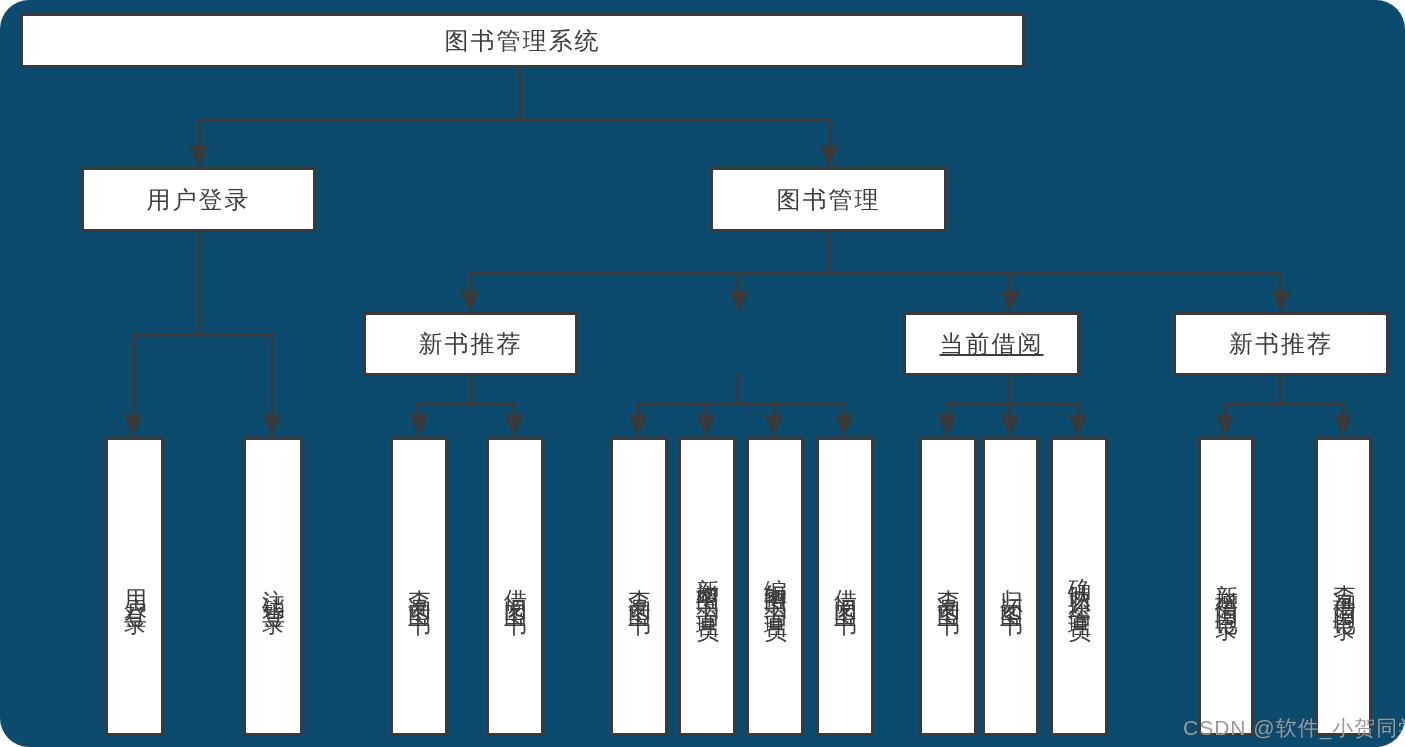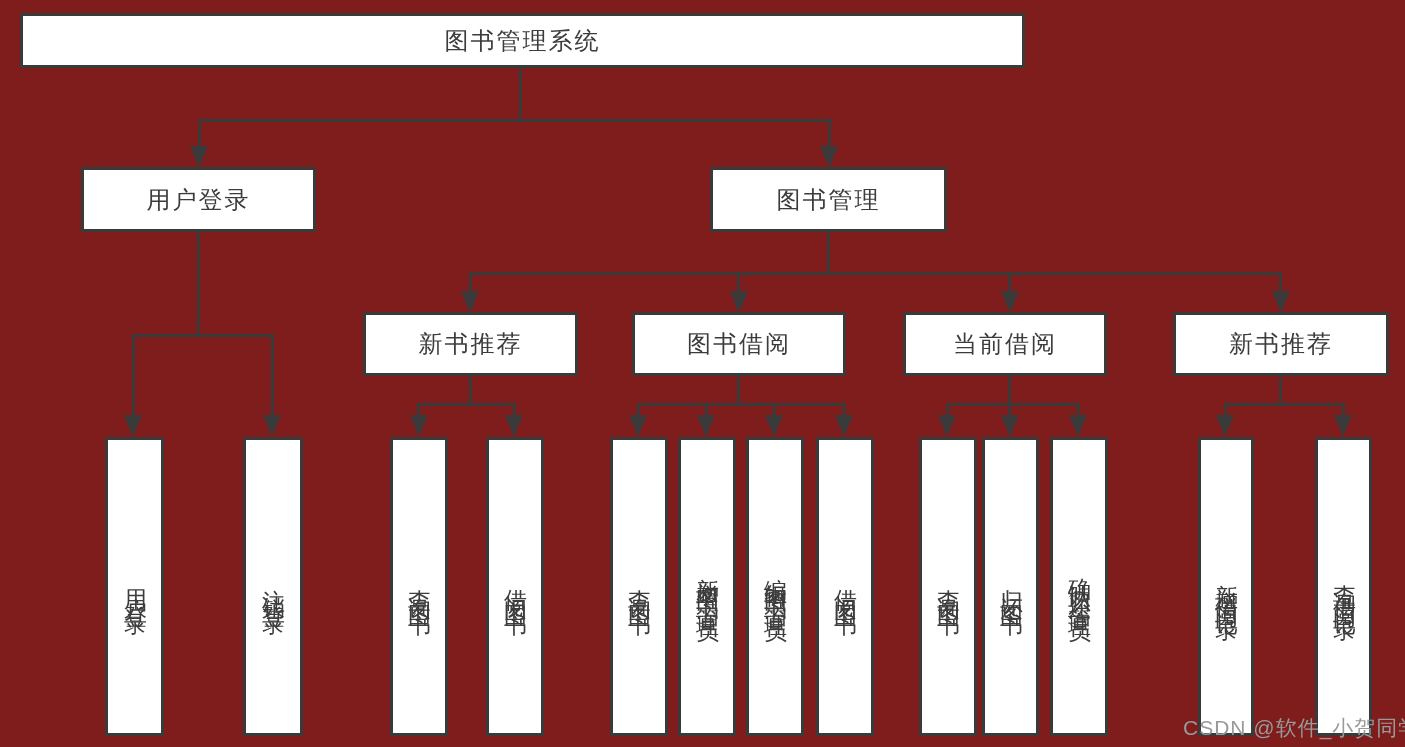--- a/index.html
+++ b/index.html
@@ -1,22 +1,23 @@
 <!DOCTYPE html>
 <html><head>
 <meta charset="utf-8">
 <style>
   html,body{margin:0;padding:0;background:#ffffff;}
   #stage{
     position:relative;
     width:1405px;height:747px;
-    background:#7f1d1d;
+    background:#0c4a6e;
     font-family:"Liberation Sans", sans-serif;
     color:#3c3c3c;
     overflow:hidden;
+    border-radius:29px;
   }
   .hbox{
     position:absolute;
     box-sizing:border-box;
     border:3px solid #3a3a3a;
     background:#ffffff;
     text-align:center;
     font-size:24px;
     letter-spacing:2px;
     white-space:nowrap;
@@ -62,22 +63,21 @@
 <body>
 
 <div id="stage">
 
   <div class="hbox" style="left:20px;top:13px;width:1005px;height:55px;line-height:49px;">图书管理系统</div>
 
   <div class="hbox" style="left:81px;top:167px;width:235px;height:65px;line-height:59px;">用户登录</div>
   <div class="hbox" style="left:710px;top:167px;width:237px;height:65px;line-height:59px;">图书管理</div>
 
   <div class="hbox" style="left:363px;top:312px;width:215px;height:64px;line-height:58px;">新书推荐</div>
-  <div class="hbox" style="left:632px;top:312px;width:214px;height:64px;line-height:58px;">图书借阅</div>
-  <div class="hbox" style="left:903px;top:312px;width:204px;height:64px;line-height:58px;">当前借阅</div>
+  <div class="hbox" style="left:903px;top:312px;width:177px;height:64px;line-height:58px;text-decoration:underline;">当前借阅</div>
   <div class="hbox" style="left:1173px;top:312px;width:216px;height:64px;line-height:58px;">新书推荐</div>
 
   <div class="vbox" style="left:105px;width:59px;line-height:51px;">用户登录</div>
   <div class="vbox" style="left:243px;width:60px;line-height:52px;">注销登录</div>
 
   <div class="vbox" style="left:390px;width:58px;line-height:50px;">查询图书</div>
   <div class="vbox" style="left:486px;width:58px;line-height:50px;">借阅图书</div>
 
   <div class="vbox" style="left:610px;width:58px;line-height:50px;">查询图书</div>
   <div class="vbox" style="left:678px;width:58px;line-height:50px;letter-spacing:6px;">新增图书（管理员）</div>

